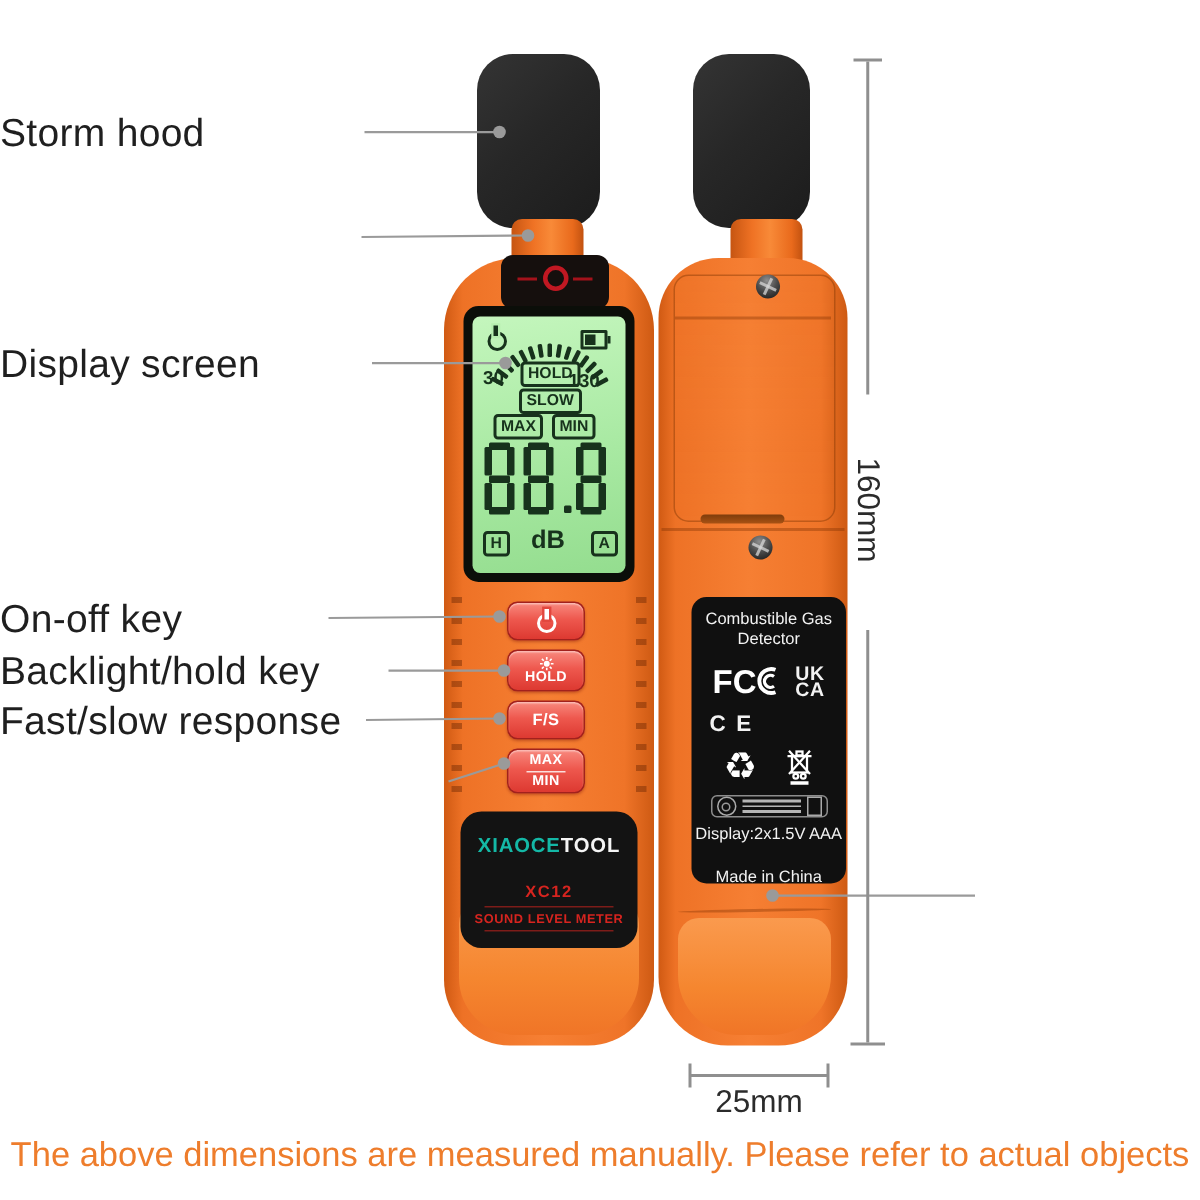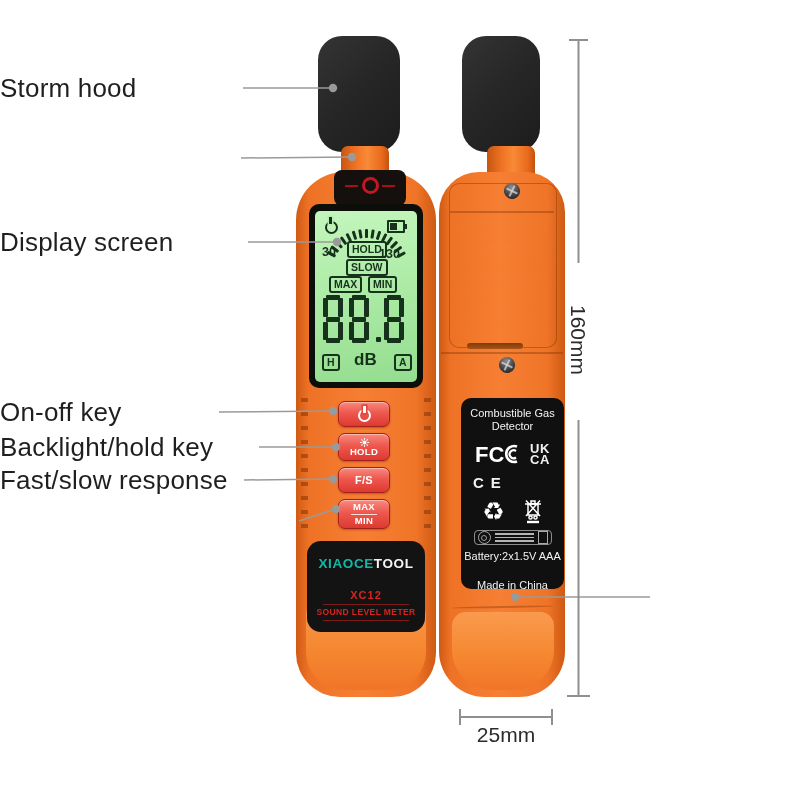--- a/index.html
+++ b/index.html
@@ -262,34 +262,35 @@
       </div>
       <div class="strip">
         <span class="strip-logo"></span>
         <span class="strip-lines">
             <i></i>
             <i></i>
             <i></i>
           </span>
         <span class="strip-box"></span>
       </div>
-      <div class="batt-text">Battery:2x1.5V AAA</div>
+      <div class="batt-text">Display:2x1.5V AAA</div>
       <div class="batt-text" style="margin-top:16px;">Made in China</div>
     </div>
   </div>
 
   <div class="callout right" style="width:237px;top:73px;">Storm hood</div>
   <div class="callout right" style="width:232px;top:227px;">Display screen</div>
   <div class="callout right" style="width:213px;top:397px;">On-off key</div>
   <div class="callout right" style="width:252px;top:432px;">Backlight/hold key</div>
   <div class="callout right" style="width:238px;top:465px;">Fast/slow response</div>
 
   <div class="dim-text vertical" style="left:566px;top:305px;">160mm</div>
   <div class="dim-text" style="left:466px;top:723px;width:80px;text-align:center;">25mm</div>
 
+  <div id="disclaimer">The above dimensions are measured manually. Please refer to actual objects</div>
 
   <svg id="overlay" width="800" height="800">
     <g stroke="#9a9a9a" stroke-width="1.5" fill="none">
       <path d="M243 88 H333"></path>
       <path d="M241 158 L352 157"></path>
       <path d="M248 242 H337"></path>
       <path d="M219 412 L333 411"></path>
       <path d="M259 447 H336"></path>
       <path d="M244 480 L333 479"></path>
       <path d="M299 521 L336 509"></path>

